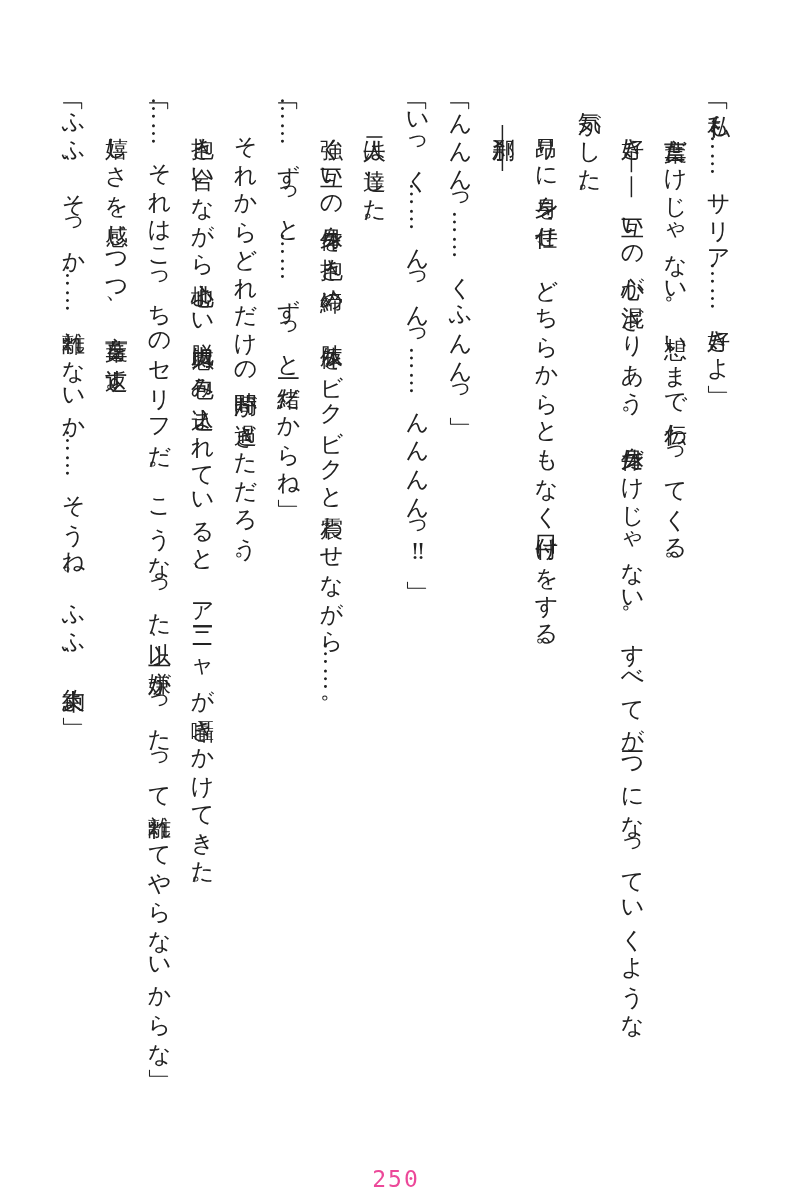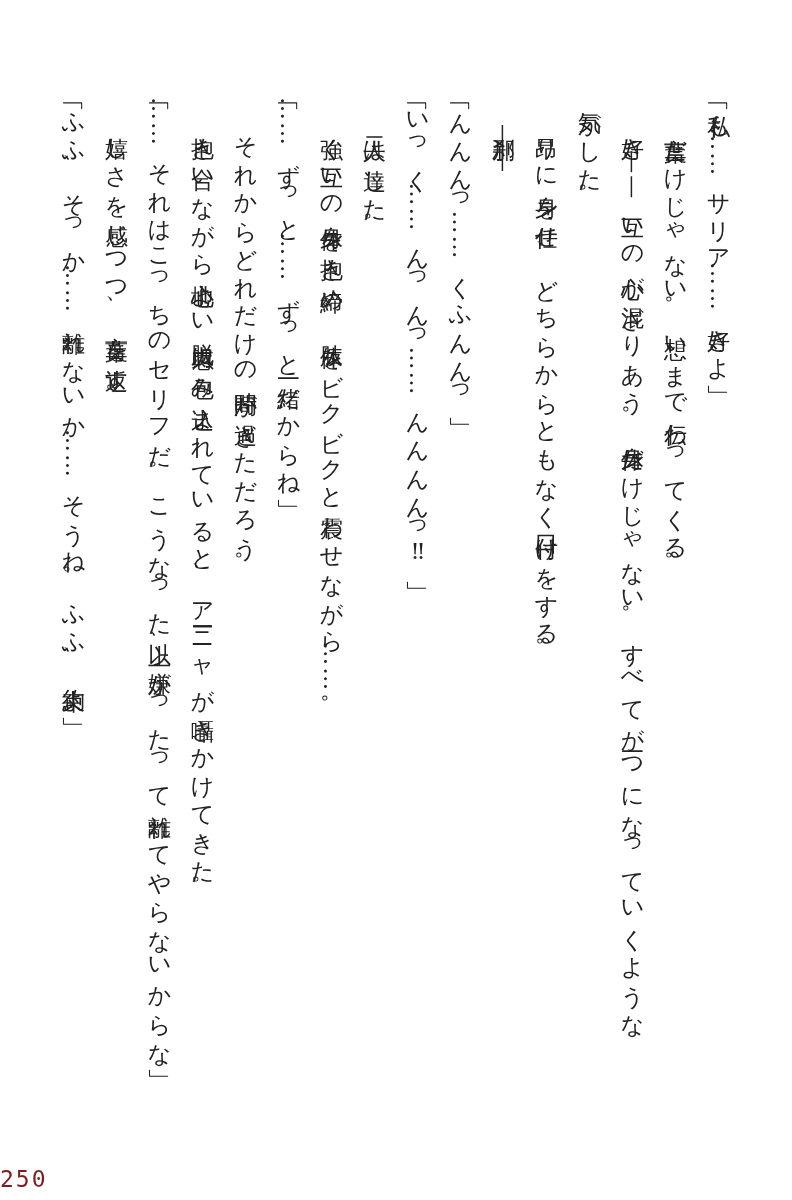--- a/index.html
+++ b/index.html
@@ -36,25 +36,25 @@
     white-space: normal;
   }
   .text-block p.line.indent {
     text-indent: 25px;
   }
   .page-number {
     position: absolute;
     left: 0;
     bottom: 8px;
     width: 100%;
-    text-align: left;
+    text-align: center;
     font-family: "DejaVu Sans Mono", "DejaVu Sans", monospace;
     font-size: 23px;
     letter-spacing: 2px;
-    color: #7f1d1d;
+    color: #ec4899;
   }
 </style>
 </head>
 <body>
 
 <div class="page">
 
   <div class="text-block">
     <p class="line">「私も……サリア……好きよ」</p>
     <p class="line indent">言葉だけじゃない。想いまで伝わってくる。</p>

